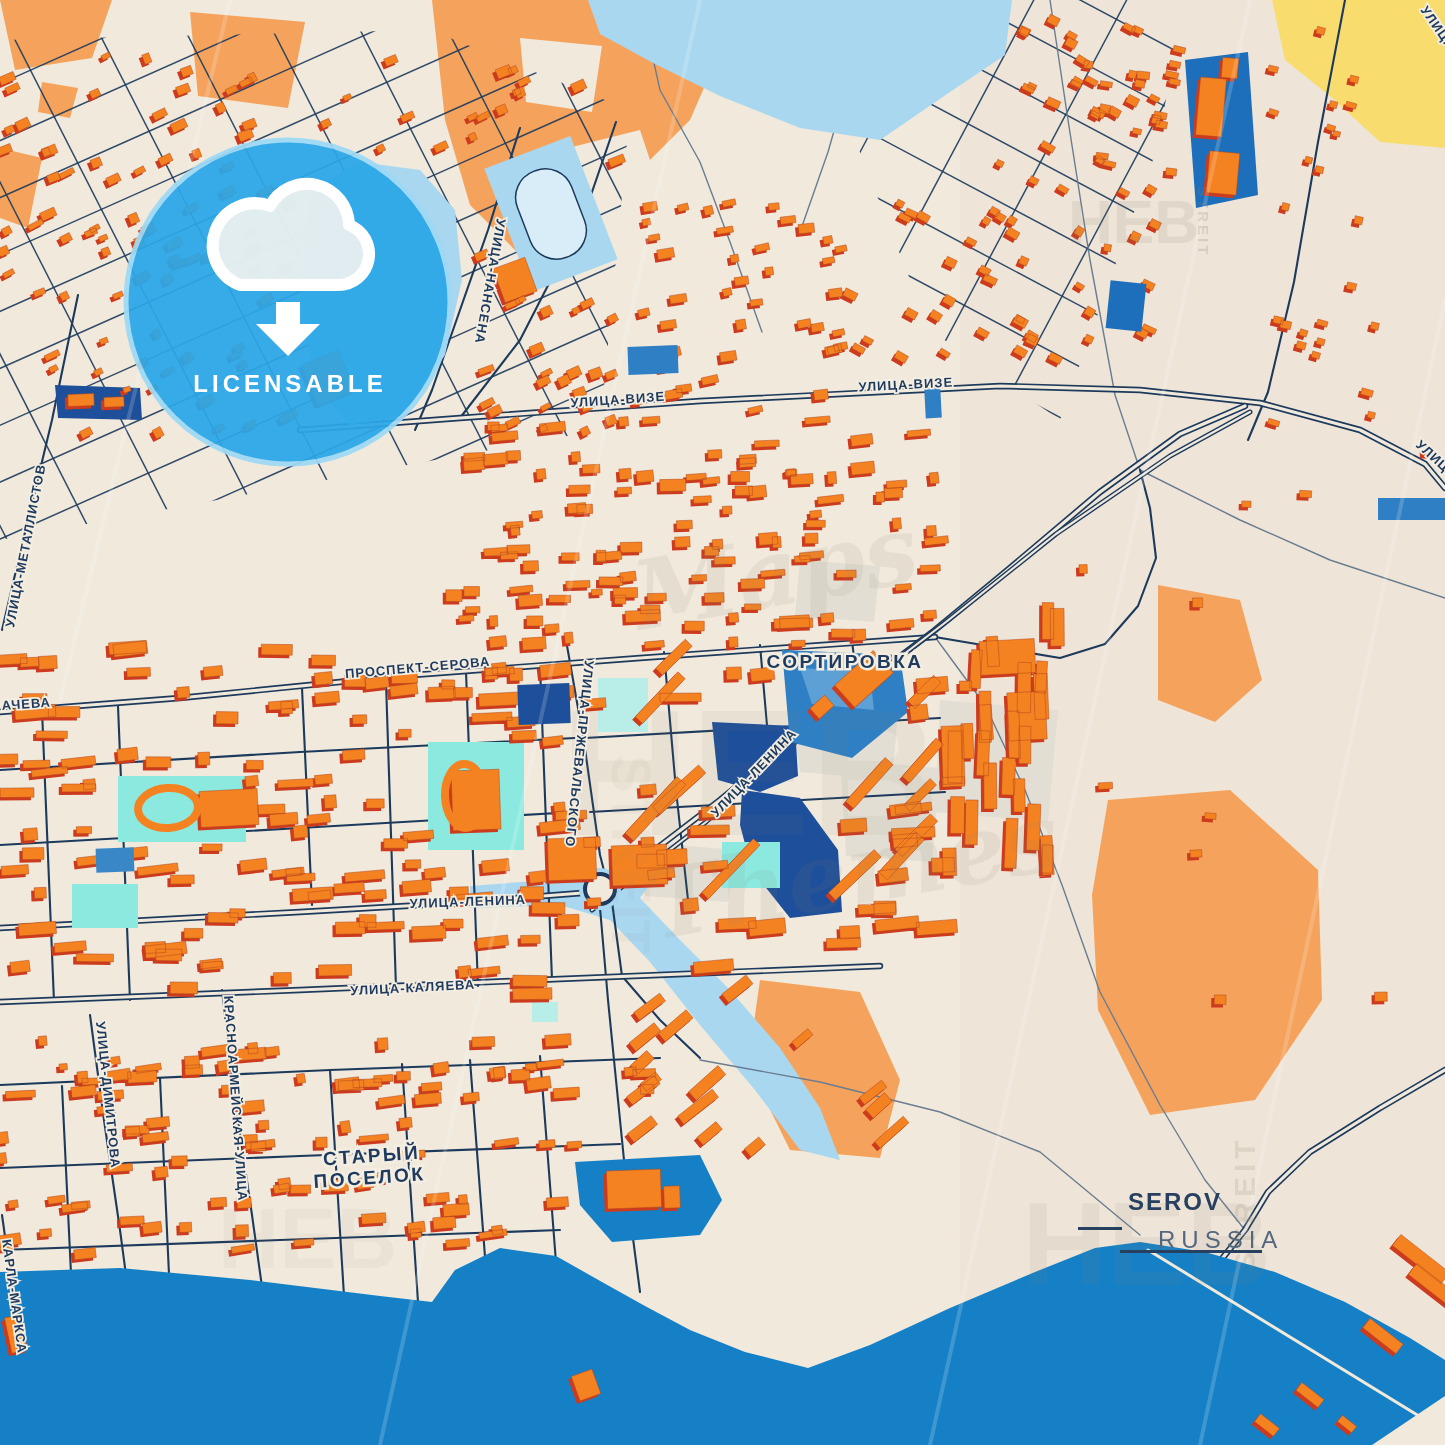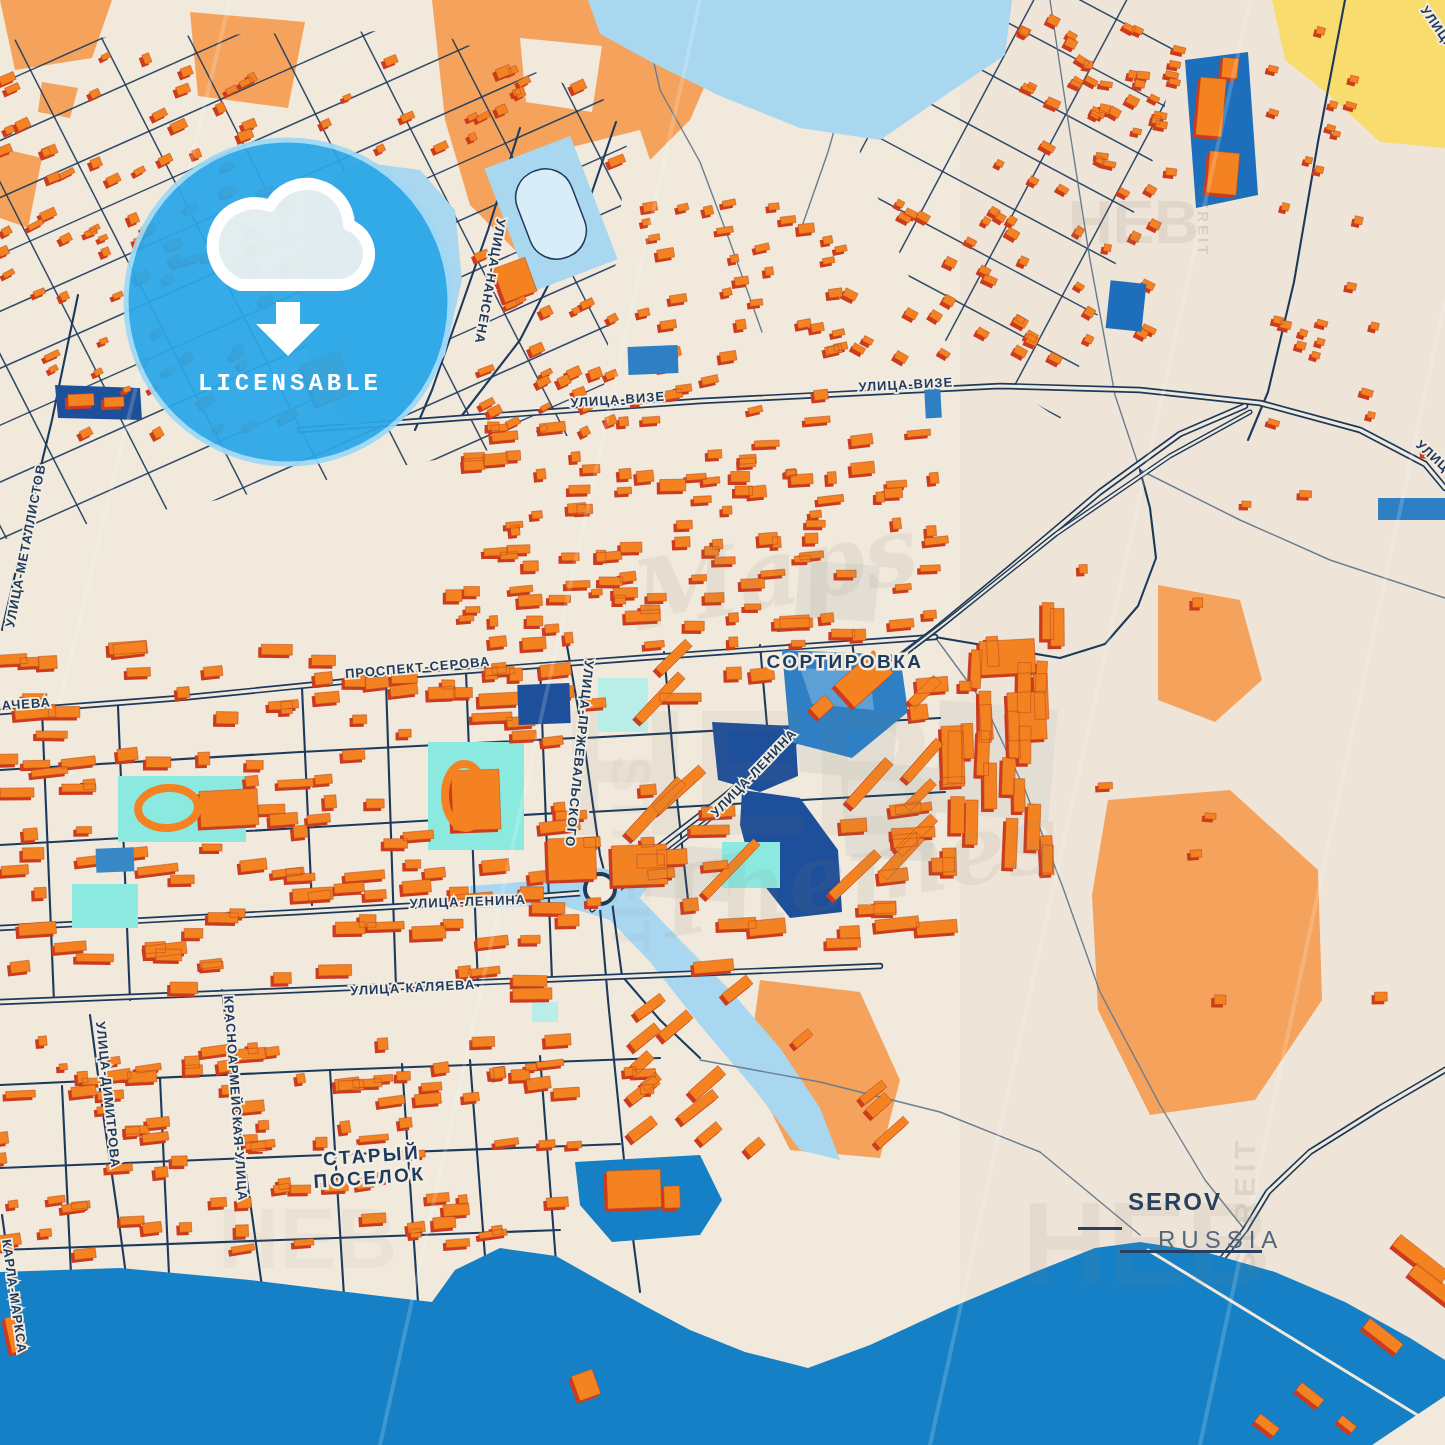--- a/index.html
+++ b/index.html
@@ -324,18 +324,18 @@
         <text x="845" y="668" fill="#1e3a5e" font-size="19" font-weight="bold" letter-spacing="2.5" text-anchor="middle" paint-order="stroke" stroke="#f4eee2" stroke-width="5" transform="rotate(0 845 668)">СОРТИРОВКА</text>
         <text x="372" y="1162" fill="#1e3a5e" font-size="19" font-weight="bold" letter-spacing="2.5" text-anchor="middle" paint-order="stroke" stroke="#f4eee2" stroke-width="5" transform="rotate(-4 372 1162)">СТАРЫЙ</text>
         <text x="370" y="1184" fill="#1e3a5e" font-size="19" font-weight="bold" letter-spacing="2.5" text-anchor="middle" paint-order="stroke" stroke="#f4eee2" stroke-width="5" transform="rotate(-4 370 1184)">ПОСЕЛОК</text>
       </g>
       <g>
         <circle cx="288" cy="302" r="162" fill="#2aa7e8" opacity="0.93" stroke="#9ed9f5" stroke-width="5"></circle>
         <path d="M 240 285 H 338 A 31 31 0 0 0 349 225 A 42 42 0 0 0 270 206 A 29 29 0 0 0 240 285 Z" fill="rgba(255,248,240,0.85)" stroke="#ffffff" stroke-width="12" stroke-linejoin="round"></path>
         <path d="M276 302 H300 V324 H320 L288 356 L256 324 H276 Z" fill="#ffffff"></path>
       </g>
     </svg>
-  <div class="overlay badge-label" style="left:290px;top:370px;font-family:Liberation Mono, monospace;">LICENSABLE</div>
+  <div class="overlay badge-label" style="left:290px;top:370px;">LICENSABLE</div>
   <div class="overlay title-dash" style="left: 1078px; top: 1227px; width: 44px;"></div>
   <div class="overlay title-dash" style="left: 1120px; top: 1250px; width: 142px;"></div>
   <div class="overlay city-title" style="left:1128px;top:1188px;">SEROV</div>
   <div class="overlay country-subtitle" style="left:1158px;top:1226px;">RUSSIA</div>
 </div>
 
 </body></html>

